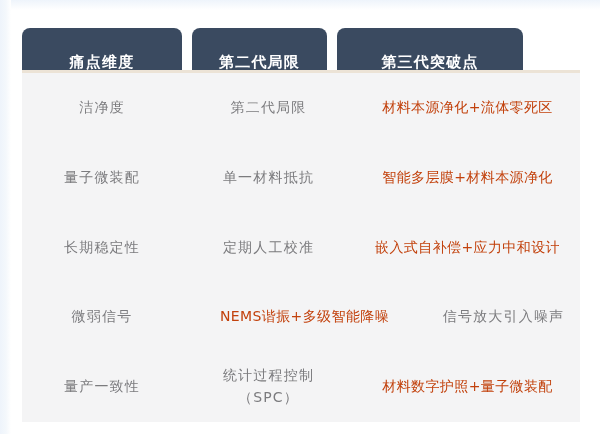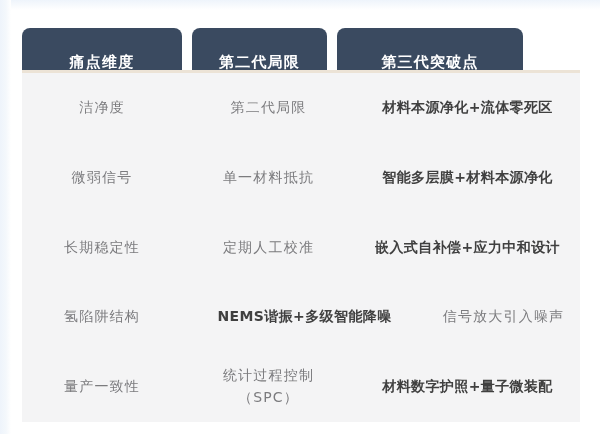--- a/index.html
+++ b/index.html
@@ -129,22 +129,22 @@
   .body-cell.col3 { width: 225px; }
 
   .cell-text {
     font-size: 14px;
     line-height: 1.55;
     color: #7b7b7e;
     letter-spacing: 1.2px;
     display: block;
   }
   .body-cell.col3 .cell-text {
-    font-weight: bold;
-    color: #404040;
+    font-weight: normal;
+    color: #c2410c;
     letter-spacing: 0.4px;
     font-size: 14px;
   }
 </style>
 </head>
 <body>
 
 <div id="top-edge-strip"></div>
 <div id="left-edge-strip"></div>
 
@@ -176,45 +176,45 @@
       <div class="body-cell col2">
         <span class="cell-text">第二代局限</span>
       </div>
       <div class="body-cell col3">
         <span class="cell-text">材料本源净化+流体零死区</span>
       </div>
     </div>
 
     <div class="body-row">
       <div class="body-cell col1">
+        <span class="cell-text">量子微装配</span>
+      </div>
+      <div class="body-cell col2">
+        <span class="cell-text">单一材料抵抗</span>
+      </div>
+      <div class="body-cell col3">
+        <span class="cell-text">智能多层膜+材料本源净化</span>
+      </div>
+    </div>
+
+    <div class="body-row">
+      <div class="body-cell col1">
+        <span class="cell-text">长期稳定性</span>
+      </div>
+      <div class="body-cell col2">
+        <span class="cell-text">定期人工校准</span>
+      </div>
+      <div class="body-cell col3">
+        <span class="cell-text">嵌入式自补偿+应力中和设计</span>
+      </div>
+    </div>
+
+    <div class="body-row">
+      <div class="body-cell col1">
         <span class="cell-text">微弱信号</span>
-      </div>
-      <div class="body-cell col2">
-        <span class="cell-text">单一材料抵抗</span>
-      </div>
-      <div class="body-cell col3">
-        <span class="cell-text">智能多层膜+材料本源净化</span>
-      </div>
-    </div>
-
-    <div class="body-row">
-      <div class="body-cell col1">
-        <span class="cell-text">长期稳定性</span>
-      </div>
-      <div class="body-cell col2">
-        <span class="cell-text">定期人工校准</span>
-      </div>
-      <div class="body-cell col3">
-        <span class="cell-text">嵌入式自补偿+应力中和设计</span>
-      </div>
-    </div>
-
-    <div class="body-row">
-      <div class="body-cell col1">
-        <span class="cell-text">氢陷阱结构</span>
       </div>
       <div class="body-cell col3">
         <span class="cell-text">NEMS谐振+多级智能降噪</span>
       </div>
       <div class="body-cell col2">
         <span class="cell-text">信号放大引入噪声</span>
       </div>
     </div>
 
     <div class="body-row">

